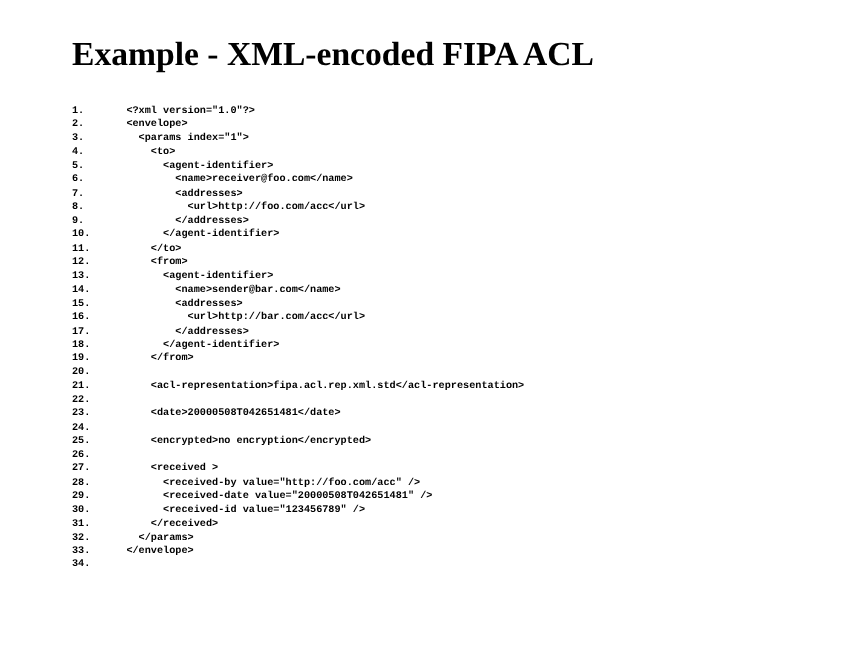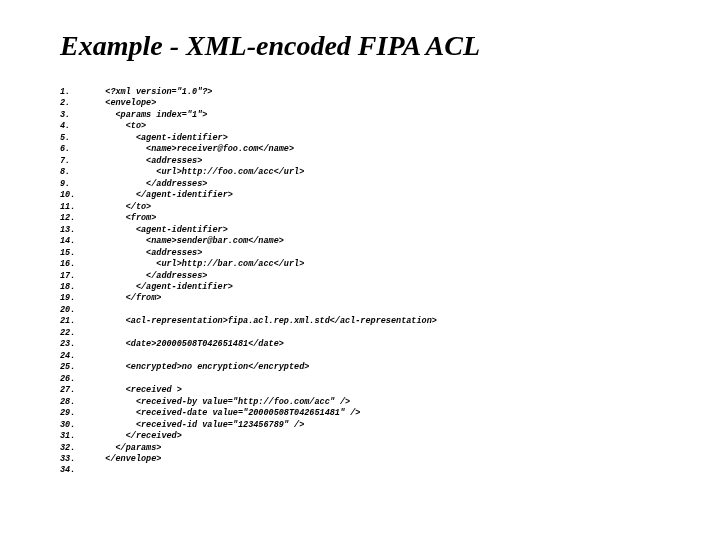--- a/index.html
+++ b/index.html
@@ -7,21 +7,20 @@
     padding: 0;
     width: 720px;
     height: 540px;
     background: #fff;
     font-family: "Times New Roman", serif;
     overflow: hidden;
   }
   .slide {
     padding: 20px 20px 20px 60px;
     box-sizing: border-box;
-    font-style: italic;
   }
   .title {
     font-size: 28px;
     font-weight: bold;
     color: #000;
     margin: 10px 0 25px 0;
     text-align: left;
   }
   .code-block {
     display: flex;

